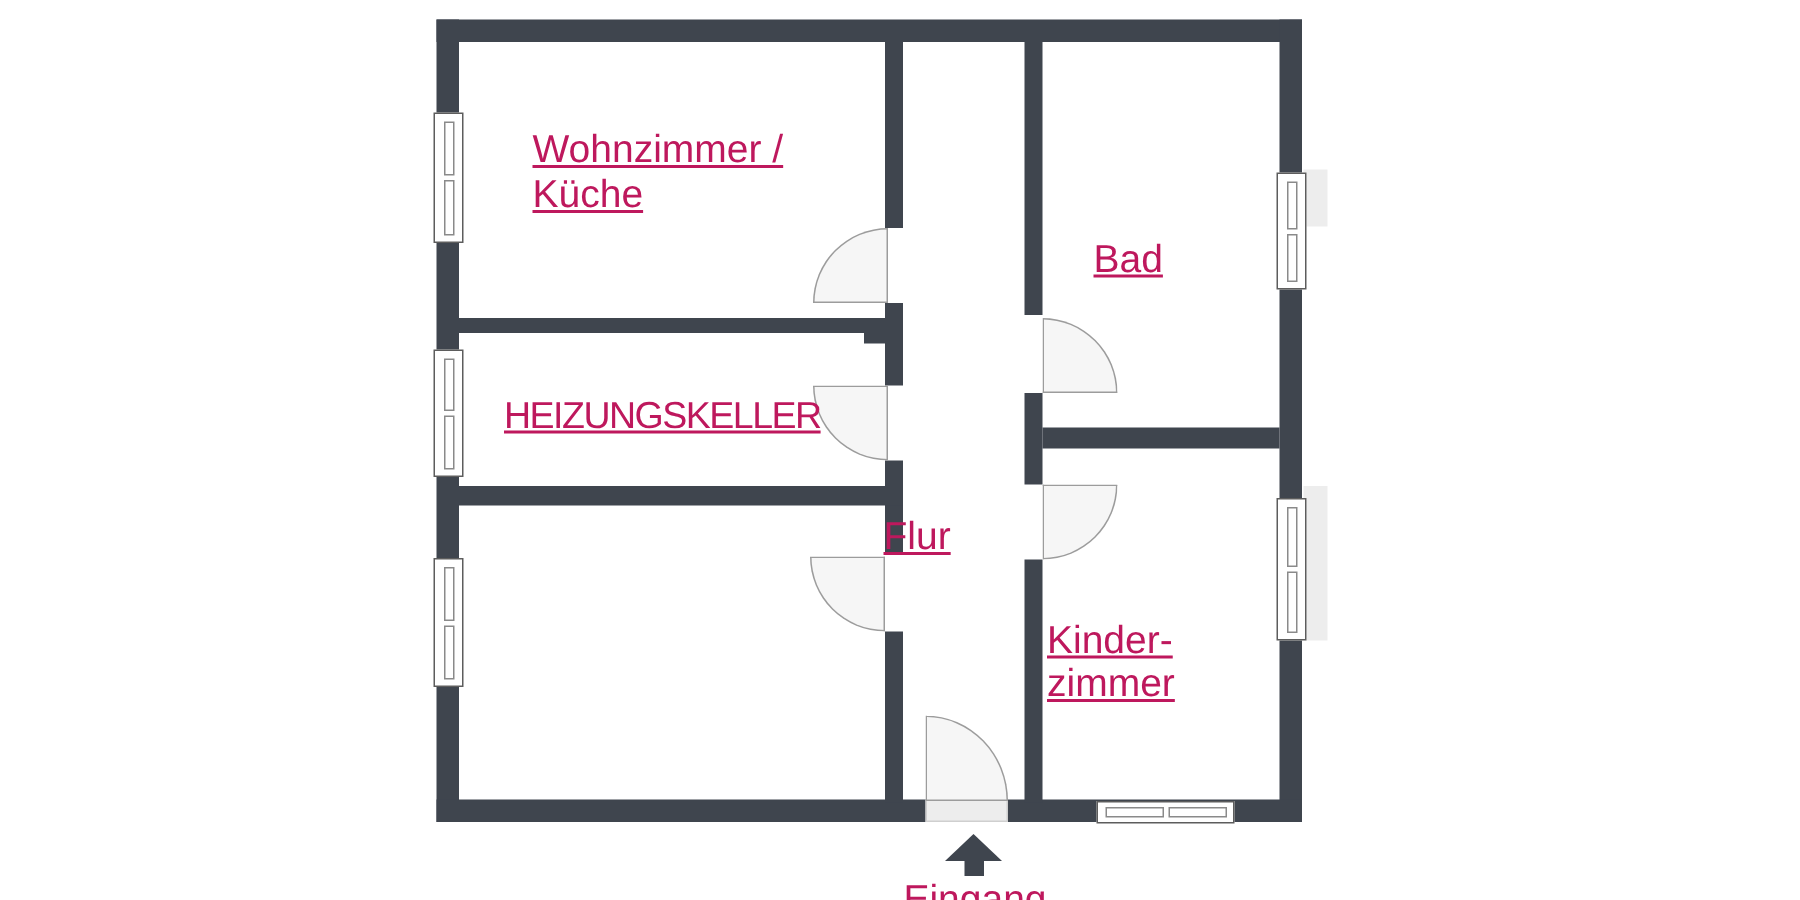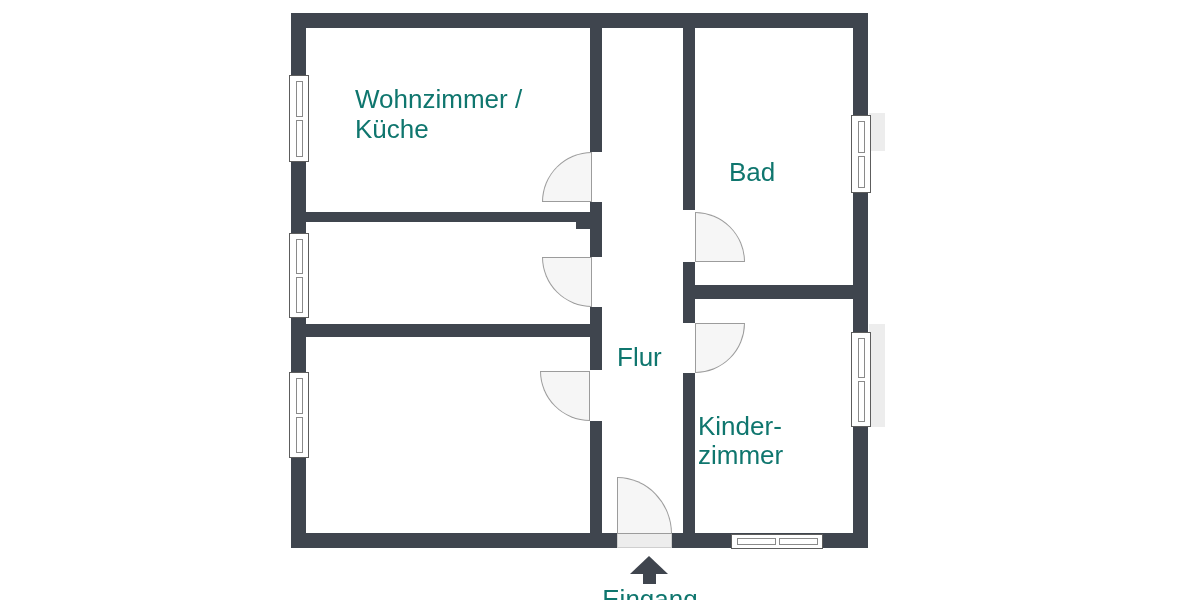--- a/index.html
+++ b/index.html
@@ -22,21 +22,21 @@
   .window{
     position:absolute;background:#ffffff;border:1px solid #5d5d5d;box-sizing:border-box;
     display:flex;align-items:center;justify-content:center;
   }
   .window.v{flex-direction:column;padding:3px 0;}
   .window.h{flex-direction:row;padding:0 3px;}
   .window .pane{background:#ffffff;border:1px solid #8a8a8a;box-sizing:border-box;}
   .window.v .pane{width:7px;flex:1;margin:1.5px 0;}
   .window.h .pane{height:7px;flex:1;margin:0 1.5px;}
   .room-label{
-    position:absolute;font-size:26px;line-height:30px;white-space:nowrap;color:#0f766e;
+    position:absolute;font-size:26px;line-height:30px;white-space:nowrap;color:#be185d;text-decoration:underline;
   }
   .room-label.caps{font-size:25px;letter-spacing:-1px;}
   .arrow{position:absolute;width:38px;}
   .arrow .head{
     width:0;height:0;margin:0 auto;
     border-left:19px solid transparent;border-right:19px solid transparent;
     border-bottom:18px solid #3f454e;
   }
   .arrow .stem{width:13px;height:10px;margin:0 auto;background:#3f454e;}
 </style>
@@ -98,24 +98,27 @@
   </div>
   <div class="window h" style="left:731px;top:534px;width:92px;height:15px;">
     <div class="pane"></div>
       <div class="pane"></div>
   </div>
 
   <div class="room-label" style="left:355px;top:84px;">
     <span style="display:block;">Wohnzimmer /</span>
     <span style="display:block;">Küche</span>
   </div>
+  <div class="room-label caps" style="left:336px;top:262px;">
+    <span>HEIZUNGSKELLER</span>
+  </div>
   <div class="room-label" style="left:729px;top:157px;text-align:right;">
     <span>Bad</span>
   </div>
-  <div class="room-label" style="left:617px;top:342px;">
+  <div class="room-label" style="left:589px;top:342px;">
     <span>Flur</span>
   </div>
   <div class="room-label" style="left:698px;top:412px;line-height:29px;">
     <span style="display:block;">Kinder-</span>
     <span style="display:block;">zimmer</span>
   </div>
 
   <div class="arrow" style="left:630px;top:556px;">
     <div class="head"></div>
     <div class="stem"></div>

